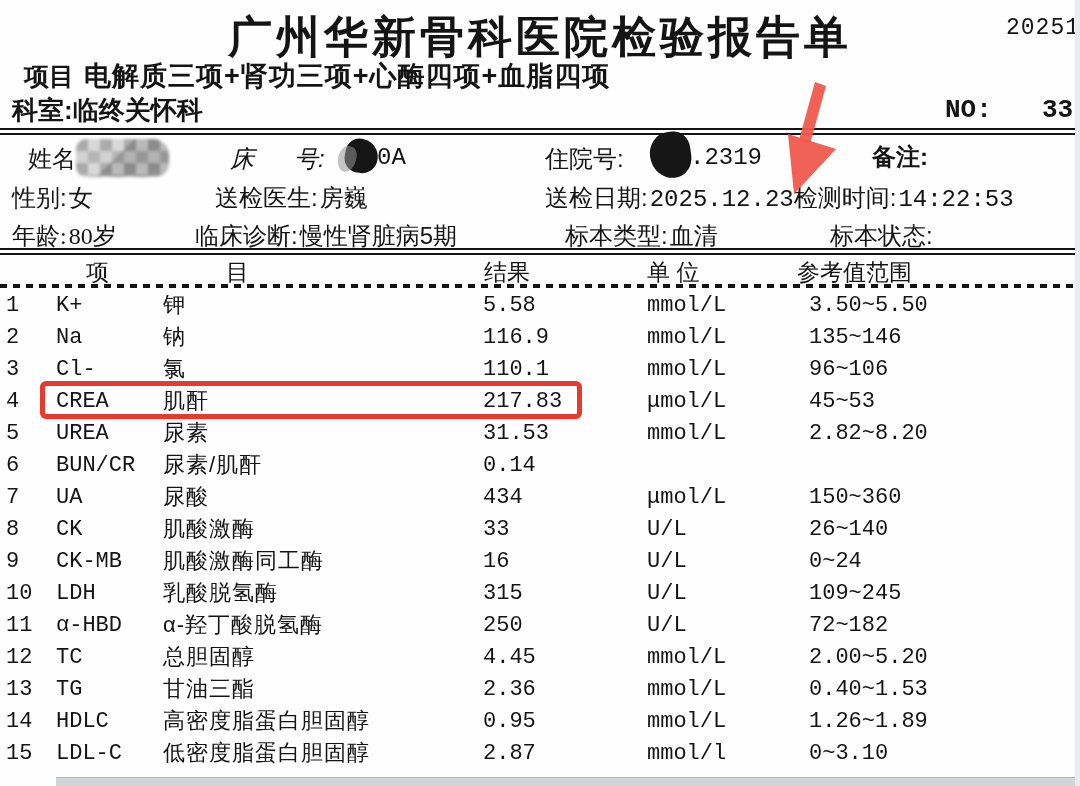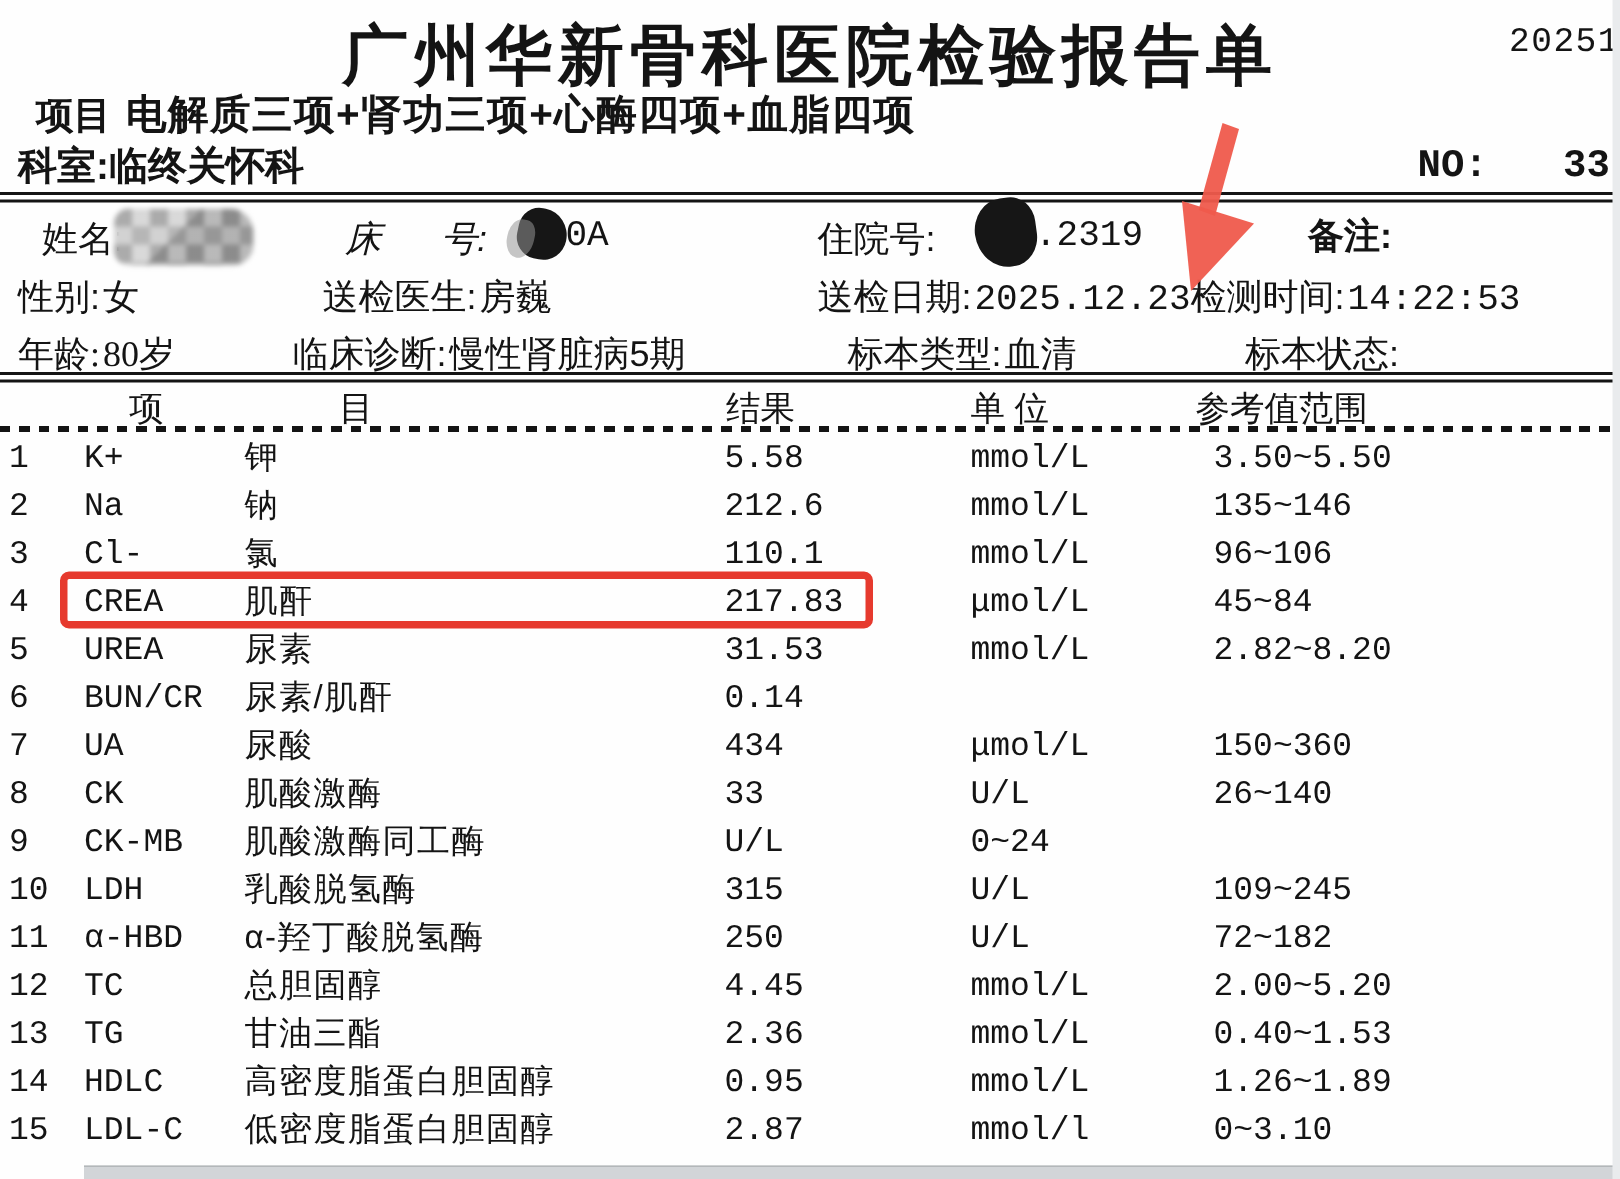--- a/index.html
+++ b/index.html
@@ -164,39 +164,39 @@
         <span class="c-abbr">K+</span>
         <span class="c-name">钾</span>
         <span class="c-result">5.58</span>
         <span class="c-unit">mmol/L</span>
         <span class="c-range">3.50~5.50</span>
       </div>
       <div class="trow">
         <span class="c-no">2</span>
         <span class="c-abbr">Na</span>
         <span class="c-name">钠</span>
-        <span class="c-result">212.6</span>
+        <span class="c-result">116.9</span>
         <span class="c-unit">mmol/L</span>
         <span class="c-range">135~146</span>
       </div>
       <div class="trow">
         <span class="c-no">3</span>
         <span class="c-abbr">Cl-</span>
         <span class="c-name">氯</span>
         <span class="c-result">110.1</span>
         <span class="c-unit">mmol/L</span>
         <span class="c-range">96~106</span>
       </div>
       <div class="trow">
         <span class="c-no">4</span>
         <span class="c-abbr">CREA</span>
         <span class="c-name">肌酐</span>
         <span class="c-result">217.83</span>
         <span class="c-unit">μmol/L</span>
-        <span class="c-range">45~84</span>
+        <span class="c-range">45~53</span>
       </div>
       <div class="trow">
         <span class="c-no">5</span>
         <span class="c-abbr">UREA</span>
         <span class="c-name">尿素</span>
         <span class="c-result">31.53</span>
         <span class="c-unit">mmol/L</span>
         <span class="c-range">2.82~8.20</span>
       </div>
       <div class="trow">
@@ -220,20 +220,21 @@
         <span class="c-abbr">CK</span>
         <span class="c-name">肌酸激酶</span>
         <span class="c-result">33</span>
         <span class="c-unit">U/L</span>
         <span class="c-range">26~140</span>
       </div>
       <div class="trow">
         <span class="c-no">9</span>
         <span class="c-abbr">CK-MB</span>
         <span class="c-name">肌酸激酶同工酶</span>
+        <span class="c-result">16</span>
         <span class="c-unit">U/L</span>
         <span class="c-range">0~24</span>
       </div>
       <div class="trow">
         <span class="c-no">10</span>
         <span class="c-abbr">LDH</span>
         <span class="c-name">乳酸脱氢酶</span>
         <span class="c-result">315</span>
         <span class="c-unit">U/L</span>
         <span class="c-range">109~245</span>

